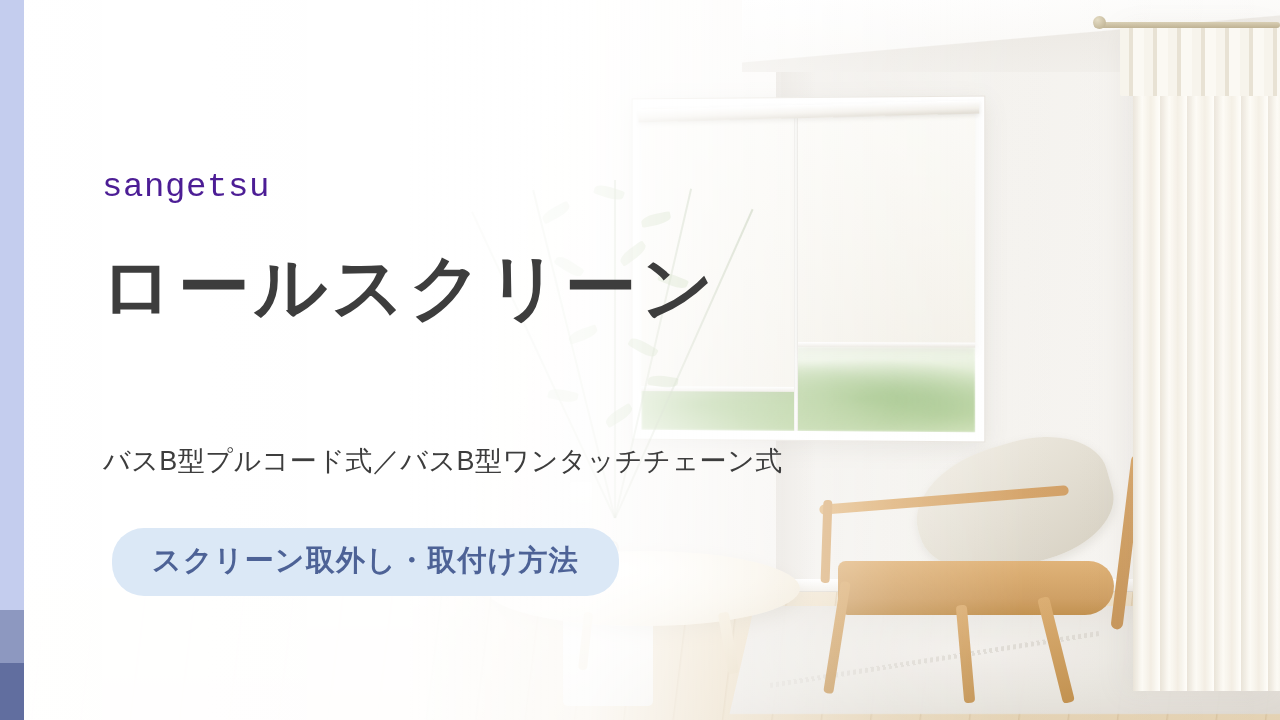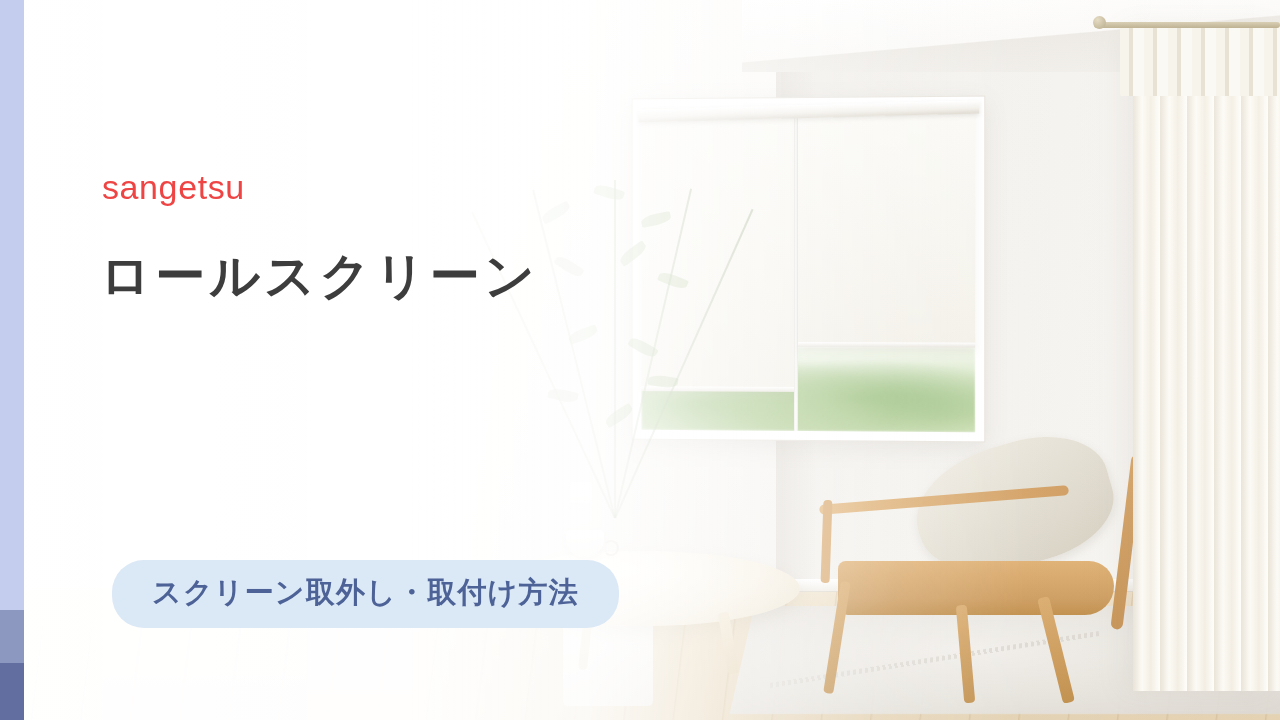--- a/index.html
+++ b/index.html
@@ -254,46 +254,45 @@
   .edge-seg-1 { height:610px; background:#c4cdee; }
   .edge-seg-2 { height:53px;  background:#8d98c0; }
   .edge-seg-3 { flex:1;       background:#616e9f; }
 
   
   .content { position:absolute; left:100px; top:0; width:900px; height:100%; }
 
   .brand {
     position:absolute; top:168px; left:2px;
     font-size:34px; font-weight:400; letter-spacing:.6px;
-    color:#ef4444;
-    font-family:Liberation Sans, sans-serif;
+    color:#4c1d95;
+    font-family:Liberation Mono, monospace;
   }
   .headline {
     position:absolute; top:250px; left:0;
-    font-size:50px; font-weight:700; letter-spacing:4px;
+    font-size:72px; font-weight:700; letter-spacing:4px;
     color:#3d3d3d; line-height:1.05; white-space:nowrap;
   }
   .sub-1 {
     position:absolute; top:390px; left:3px;
     font-size:27px; font-weight:400; letter-spacing:.5px;
     color:#3d3d3d; white-space:nowrap;
   }
   .sub-2 {
     position:absolute; top:443px; left:3px;
     font-size:27px; font-weight:400; letter-spacing:.5px;
     color:#3d3d3d; white-space:nowrap;
   }
   .pill {
     position:absolute; top:528px; left:12px;
     padding:13px 40px 15px 40px;
     background:#dbe8f6; border-radius:32px;
     font-size:29px; font-weight:700; letter-spacing:1.2px;
     color:#4d6296; white-space:nowrap;
     display:inline-block;
-    margin-top:32px;
   }
 </style>
 </head>
 <body>
 
 <div id="stage">
 
   <div class="scene">
 
     <div class="wall-left"></div>
@@ -373,16 +372,17 @@
 
   <div class="edge-strip">
     <div class="edge-seg-1"></div>
     <div class="edge-seg-2"></div>
     <div class="edge-seg-3"></div>
   </div>
 
   <div class="content">
     <div class="brand">sangetsu</div>
     <h1 class="headline">ロールスクリーン</h1>
+    <div class="sub-2">バスB型プルコード式／バスB型ワンタッチチェーン式</div>
     <div class="pill">スクリーン取外し・取付け方法</div>
   </div>
 
 </div>
 
 </body></html>

